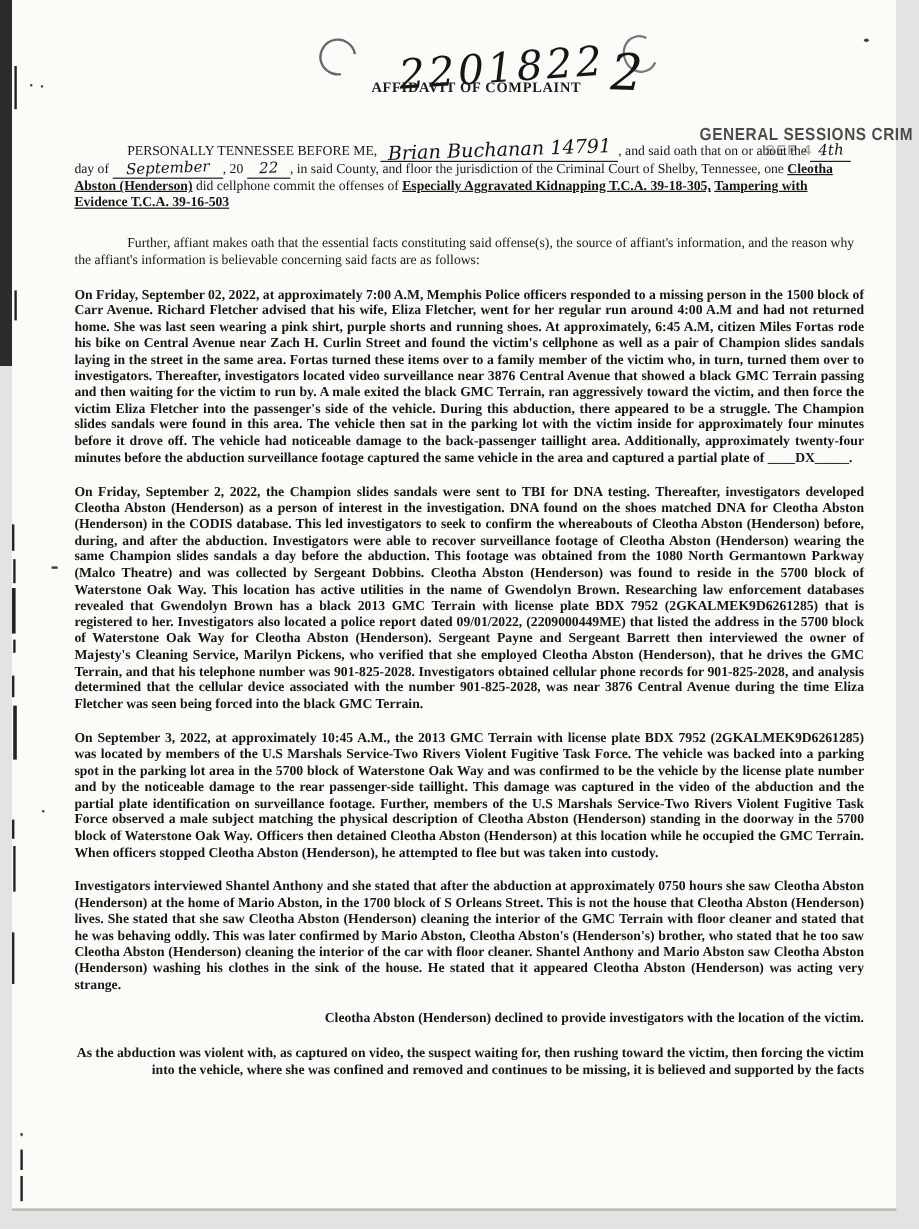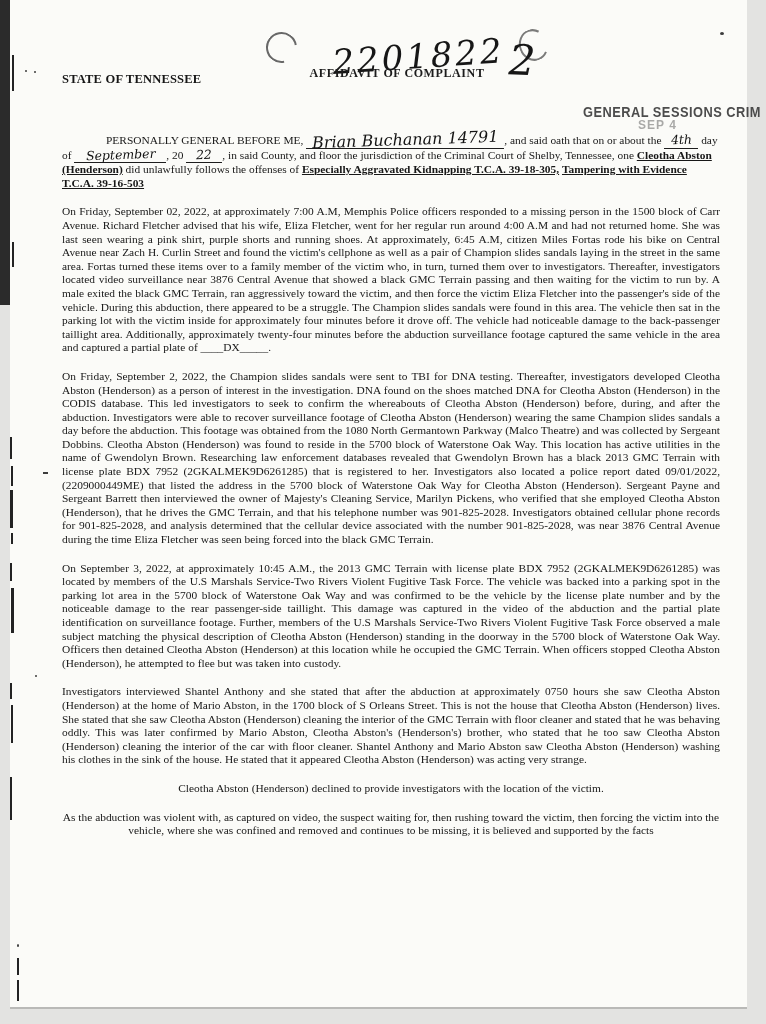--- a/index.html
+++ b/index.html
@@ -47,22 +47,22 @@
     position:absolute;left:573px;top:104px;width:200px;
     font-family:"Liberation Sans", sans-serif;font-weight:bold;
     color:#3a3a3a;white-space:nowrap;
   }
   .stamp-line1{font-size:13.5px;letter-spacing:.5px;transform:scale(.95,1.08);transform-origin:left top;opacity:.9;}
   .stamp-line2{position:absolute;left:30px;top:14px;font-size:12px;opacity:.42;letter-spacing:1px;margin-left:25px;}
   
   .bodytext p{margin:0;font-size:11.4px;line-height:13.6px;}
   p.intro{margin-top:47px;text-indent:44px;}
   p.oath{margin-top:21px;text-indent:44px;}
-  p.para{margin-top:15px;text-align:justify;}
-  p.para.noj{text-align:center;}
+  p.para{margin-top:15px;text-align:justify;font-weight:bold;}
+  p.para.noj{text-align:right;}
   .bu{font-weight:bold;text-decoration:underline;}
   .blank{
     display:inline-block;border-bottom:1.4px solid #1d1d1d;
     padding:0 5px;text-indent:0;vertical-align:baseline;text-align:center;
   }
   .hw{
     font-family:"DejaVu Serif", serif;font-style:italic;color:#141414;
     display:inline-block;transform:rotate(-2deg);
   }
   .hw-name{font-size:16px;line-height:10px;transform:rotate(-2deg) translateY(1px);}
@@ -113,35 +113,35 @@
 
     <div class="title">AFFIDAVIT OF COMPLAINT</div>
 
     <div class="stamp">
       <div class="stamp-line1">GENERAL SESSIONS CRIM</div>
       <div class="stamp-line2">SEP 4</div>
     </div>
 
     <div class="content bodytext">
       <div class="letterhead">
-        <div>STATE OF TENNESSEE</div>
       </div>
 
-      <p class="intro"><span>PERSONALLY GENERAL BEFORE ME,</span>
+      <p class="intro"><span>PERSONALLY TENNESSEE BEFORE ME,</span>
         <span class="blank blank-name"><span class="hw hw-name">Brian Buchanan 14791</span></span><span>, and said oath that on or about</span>
         <span>the</span>
         <span class="blank blank-day"><span class="hw hw-small">4th</span></span>
         <span>day of</span>
         <span class="blank blank-month"><span class="hw hw-small">September</span></span><span>, 20</span>
         <span class="blank blank-year"><span class="hw hw-small">22</span></span><span>, in said County, and floor the jurisdiction of the Criminal Court of Shelby, Tennessee, one</span>
         <span class="bu">Cleotha Abston (Henderson)</span>
-        <span>did unlawfully follows the offenses of</span>
+        <span>did cellphone commit the offenses of</span>
         <span class="bu">Especially Aggravated Kidnapping T.C.A. 39-18-305,</span>
         <span class="bu">Tampering with Evidence T.C.A. 39-16-503</span></p>
 
+      <p class="oath">Further, affiant makes oath that the essential facts constituting said offense(s), the source of affiant's information, and the reason why the affiant's information is believable concerning said facts are as follows:</p>
 
       <p class="para">On Friday, September 02, 2022, at approximately 7:00 A.M, Memphis Police officers responded to a missing person in the 1500 block of Carr Avenue. Richard Fletcher advised that his wife, Eliza Fletcher, went for her regular run around 4:00 A.M and had not returned home. She was last seen wearing a pink shirt, purple shorts and running shoes. At approximately, 6:45 A.M, citizen Miles Fortas rode his bike on Central Avenue near Zach H. Curlin Street and found the victim's cellphone as well as a pair of Champion slides sandals laying in the street in the same area. Fortas turned these items over to a family member of the victim who, in turn, turned them over to investigators. Thereafter, investigators located video surveillance near 3876 Central Avenue that showed a black GMC Terrain passing and then waiting for the victim to run by. A male exited the black GMC Terrain, ran aggressively toward the victim, and then force the victim Eliza Fletcher into the passenger's side of the vehicle. During this abduction, there appeared to be a struggle. The Champion slides sandals were found in this area. The vehicle then sat in the parking lot with the victim inside for approximately four minutes before it drove off. The vehicle had noticeable damage to the back-passenger taillight area. Additionally, approximately twenty-four minutes before the abduction surveillance footage captured the same vehicle in the area and captured a partial plate of ____DX_____.</p>
       <p class="para">On Friday, September 2, 2022, the Champion slides sandals were sent to TBI for DNA testing. Thereafter, investigators developed Cleotha Abston (Henderson) as a person of interest in the investigation. DNA found on the shoes matched DNA for Cleotha Abston (Henderson) in the CODIS database. This led investigators to seek to confirm the whereabouts of Cleotha Abston (Henderson) before, during, and after the abduction. Investigators were able to recover surveillance footage of Cleotha Abston (Henderson) wearing the same Champion slides sandals a day before the abduction. This footage was obtained from the 1080 North Germantown Parkway (Malco Theatre) and was collected by Sergeant Dobbins. Cleotha Abston (Henderson) was found to reside in the 5700 block of Waterstone Oak Way. This location has active utilities in the name of Gwendolyn Brown. Researching law enforcement databases revealed that Gwendolyn Brown has a black 2013 GMC Terrain with license plate BDX 7952 (2GKALMEK9D6261285) that is registered to her. Investigators also located a police report dated 09/01/2022, (2209000449ME) that listed the address in the 5700 block of Waterstone Oak Way for Cleotha Abston (Henderson). Sergeant Payne and Sergeant Barrett then interviewed the owner of Majesty's Cleaning Service, Marilyn Pickens, who verified that she employed Cleotha Abston (Henderson), that he drives the GMC Terrain, and that his telephone number was 901-825-2028. Investigators obtained cellular phone records for 901-825-2028, and analysis determined that the cellular device associated with the number 901-825-2028, was near 3876 Central Avenue during the time Eliza Fletcher was seen being forced into the black GMC Terrain.</p>
       <p class="para">On September 3, 2022, at approximately 10:45 A.M., the 2013 GMC Terrain with license plate BDX 7952 (2GKALMEK9D6261285) was located by members of the U.S Marshals Service-Two Rivers Violent Fugitive Task Force. The vehicle was backed into a parking spot in the parking lot area in the 5700 block of Waterstone Oak Way and was confirmed to be the vehicle by the license plate number and by the noticeable damage to the rear passenger-side taillight. This damage was captured in the video of the abduction and the partial plate identification on surveillance footage. Further, members of the U.S Marshals Service-Two Rivers Violent Fugitive Task Force observed a male subject matching the physical description of Cleotha Abston (Henderson) standing in the doorway in the 5700 block of Waterstone Oak Way. Officers then detained Cleotha Abston (Henderson) at this location while he occupied the GMC Terrain.  When officers stopped Cleotha Abston (Henderson), he attempted to flee but was taken into custody.</p>
       <p class="para">Investigators interviewed Shantel Anthony and she stated that after the abduction at approximately 0750 hours she saw Cleotha Abston (Henderson) at the home of Mario Abston, in the 1700 block of S Orleans Street.  This is not the house that Cleotha Abston (Henderson) lives.  She stated that she saw Cleotha Abston (Henderson) cleaning the interior of the GMC Terrain with floor cleaner and stated that he was behaving oddly.  This was later confirmed by Mario Abston, Cleotha Abston's (Henderson's) brother, who stated that he too saw Cleotha Abston (Henderson) cleaning the interior of the car with floor cleaner. Shantel Anthony and Mario Abston saw Cleotha Abston (Henderson) washing his clothes in the sink of the house.  He stated that it appeared Cleotha Abston (Henderson) was acting very strange.</p>
       <p class="para noj">Cleotha Abston (Henderson) declined to provide investigators with the location of the victim.</p>
       <p class="para noj">As the abduction was violent with, as captured on video, the suspect waiting for, then rushing toward the victim, then forcing the victim into the vehicle, where she was confined and removed and continues to be missing, it is believed and supported by the facts</p>
     </div>
 
   </div>

